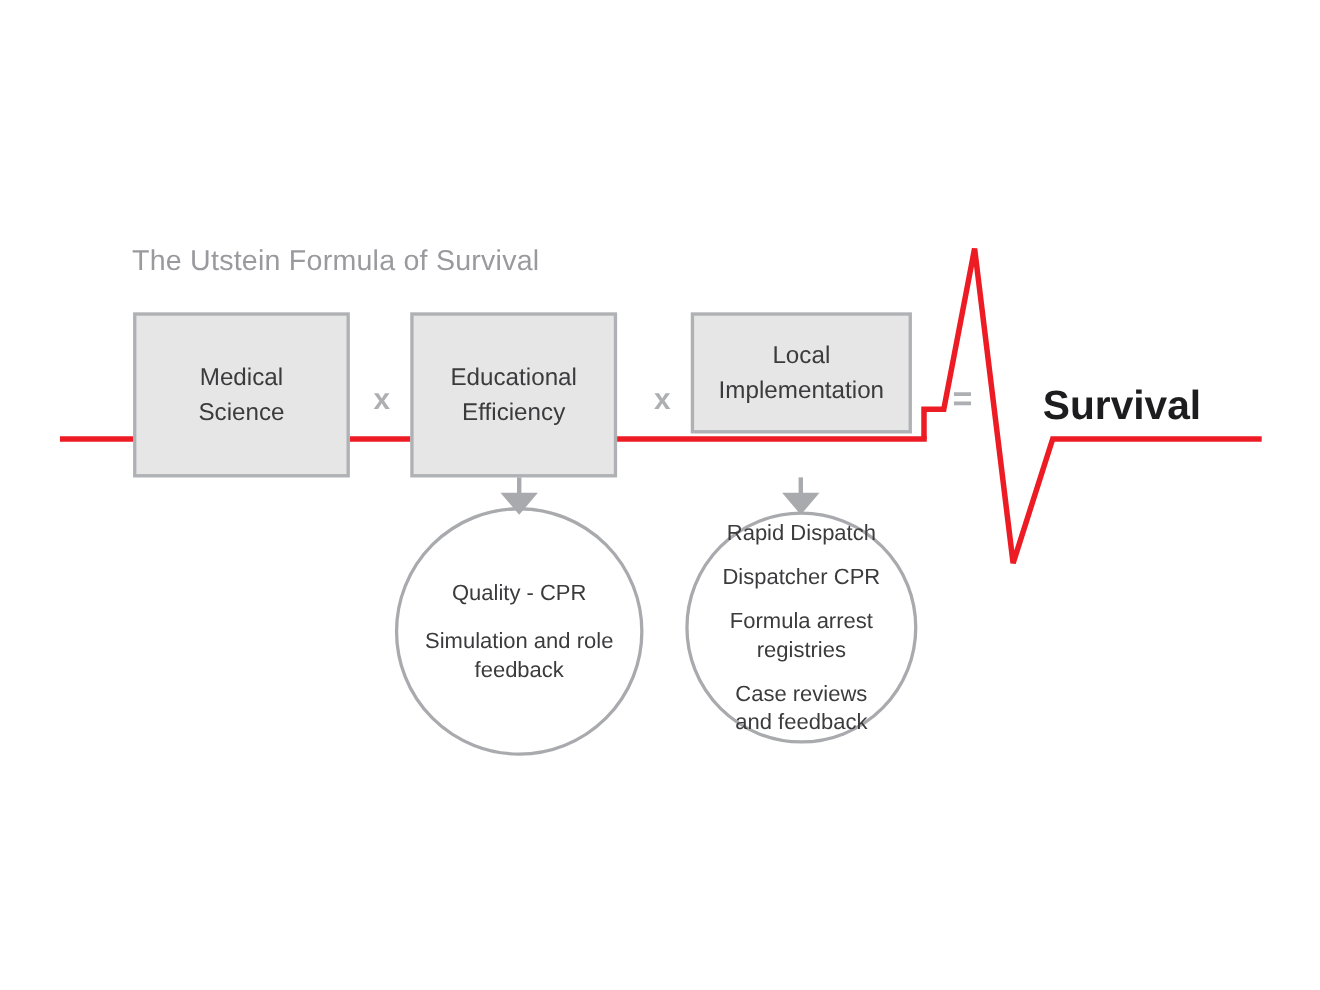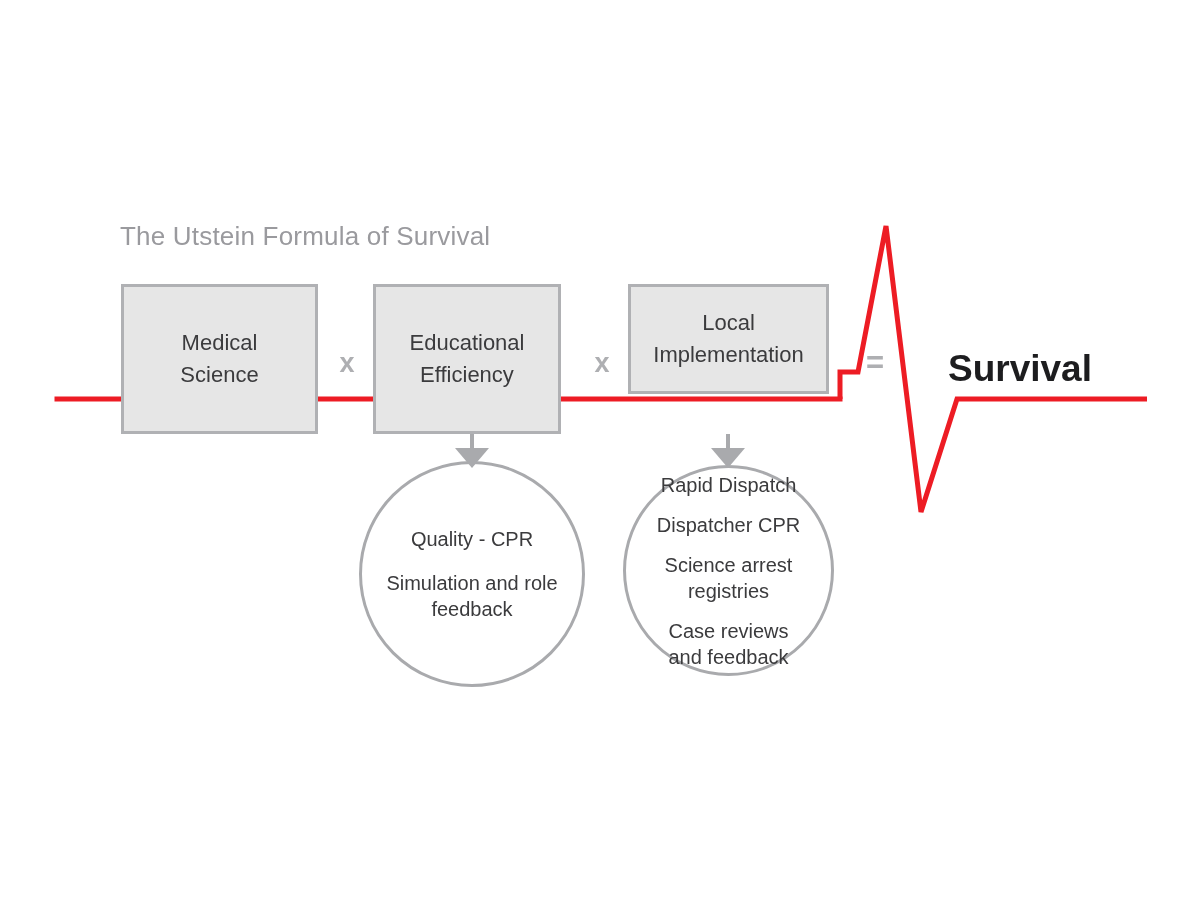--- a/index.html
+++ b/index.html
@@ -171,19 +171,19 @@
     <div class="arrow-head" id="arrow-loc-head"></div>
 
     <div class="circ" id="circle-education">
       <p class="c-line">Quality - CPR</p>
       <p class="c-line">Simulation and role feedback</p>
     </div>
 
     <div class="circ" id="circle-local">
       <p class="c-line">Rapid Dispatch</p>
       <p class="c-line">Dispatcher CPR</p>
-      <p class="c-line">Science arrest registries</p>
+      <p class="c-line">Formula arrest registries</p>
       <p class="c-line">Case reviews
 and feedback</p>
     </div>
 
   </div>
 </div>
 
 </body></html>

